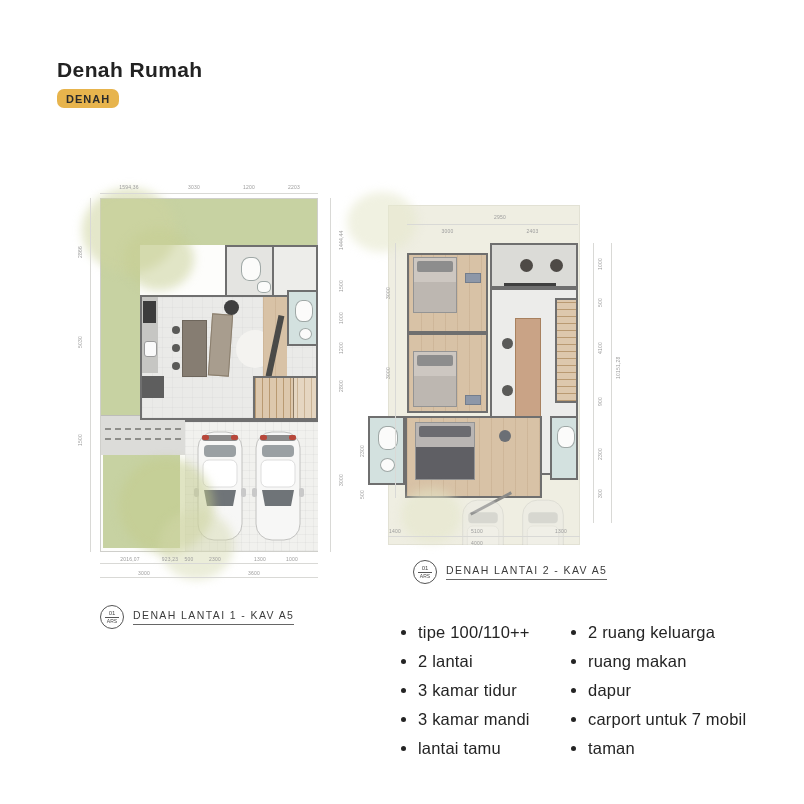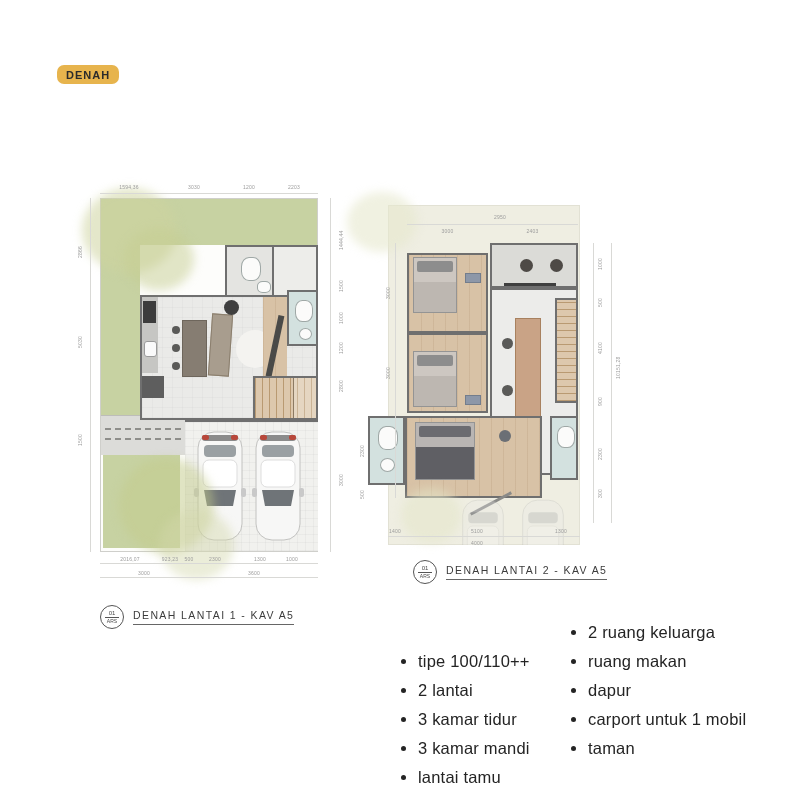--- a/index.html
+++ b/index.html
@@ -46,28 +46,29 @@
   .blob{position:absolute;border-radius:50%;filter:blur(5px);}
   .fixture{position:absolute;background:#fbfbfa;border:1px solid #9fa8a6;border-radius:40%;}
   .chair-dot{position:absolute;border-radius:50%;background:#5a5a58;}
   .bed{position:absolute;background:#cdc7c1;border:1px solid #949494;}
   .bed .pil{position:absolute;left:3px;right:3px;top:3px;height:11px;background:#8d8d8d;border-radius:2px;}
   .bed .blk{position:absolute;left:0;right:0;bottom:0;height:55%;background:#bdb7b1;}
   
   .features{position:absolute;left:398px;top:618px;width:396px;display:flex;color:#242424;}
   .features ul{margin:0;padding:0 0 0 20px;list-style:disc;}
   .features li{font-size:16.5px;line-height:29px;letter-spacing:.2px;}
-  .features .c1{width:150px;margin-top:29px;}
+  .features .c1{width:150px;}
 </style>
 </head>
 <body>
 
 <div id="canvas">
 
   <div class="hdr">
+    <h1>Denah Rumah</h1>
     <div class="type-row">
       <span class="badge">DENAH</span>
     </div>
   </div>
 
   <div class="plan" style="left:64px;top:180px;width:300px;height:470px;">
 
     <div class="room" style="left:36px;top:18px;width:218px;height:354px;border:1px solid #cfcfcb;background:#fdfdfb;"></div>
     <div class="room garden" style="left:37px;top:19px;width:216px;height:46px;"></div>
     <div class="room garden" style="left:37px;top:19px;width:39px;height:216px;"></div>
@@ -289,18 +290,18 @@
       <li>tipe 100/110++</li>
       <li>2 lantai</li>
       <li>3 kamar tidur</li>
       <li>3 kamar mandi</li>
       <li>lantai tamu</li>
     </ul>
     <ul class="c2">
       <li>2 ruang keluarga</li>
       <li>ruang makan</li>
       <li>dapur</li>
-      <li>carport untuk 1 mobil</li>
+      <li>carport untuk 7 mobil</li>
       <li>taman</li>
     </ul>
   </div>
 
 </div>
 
 </body></html>

